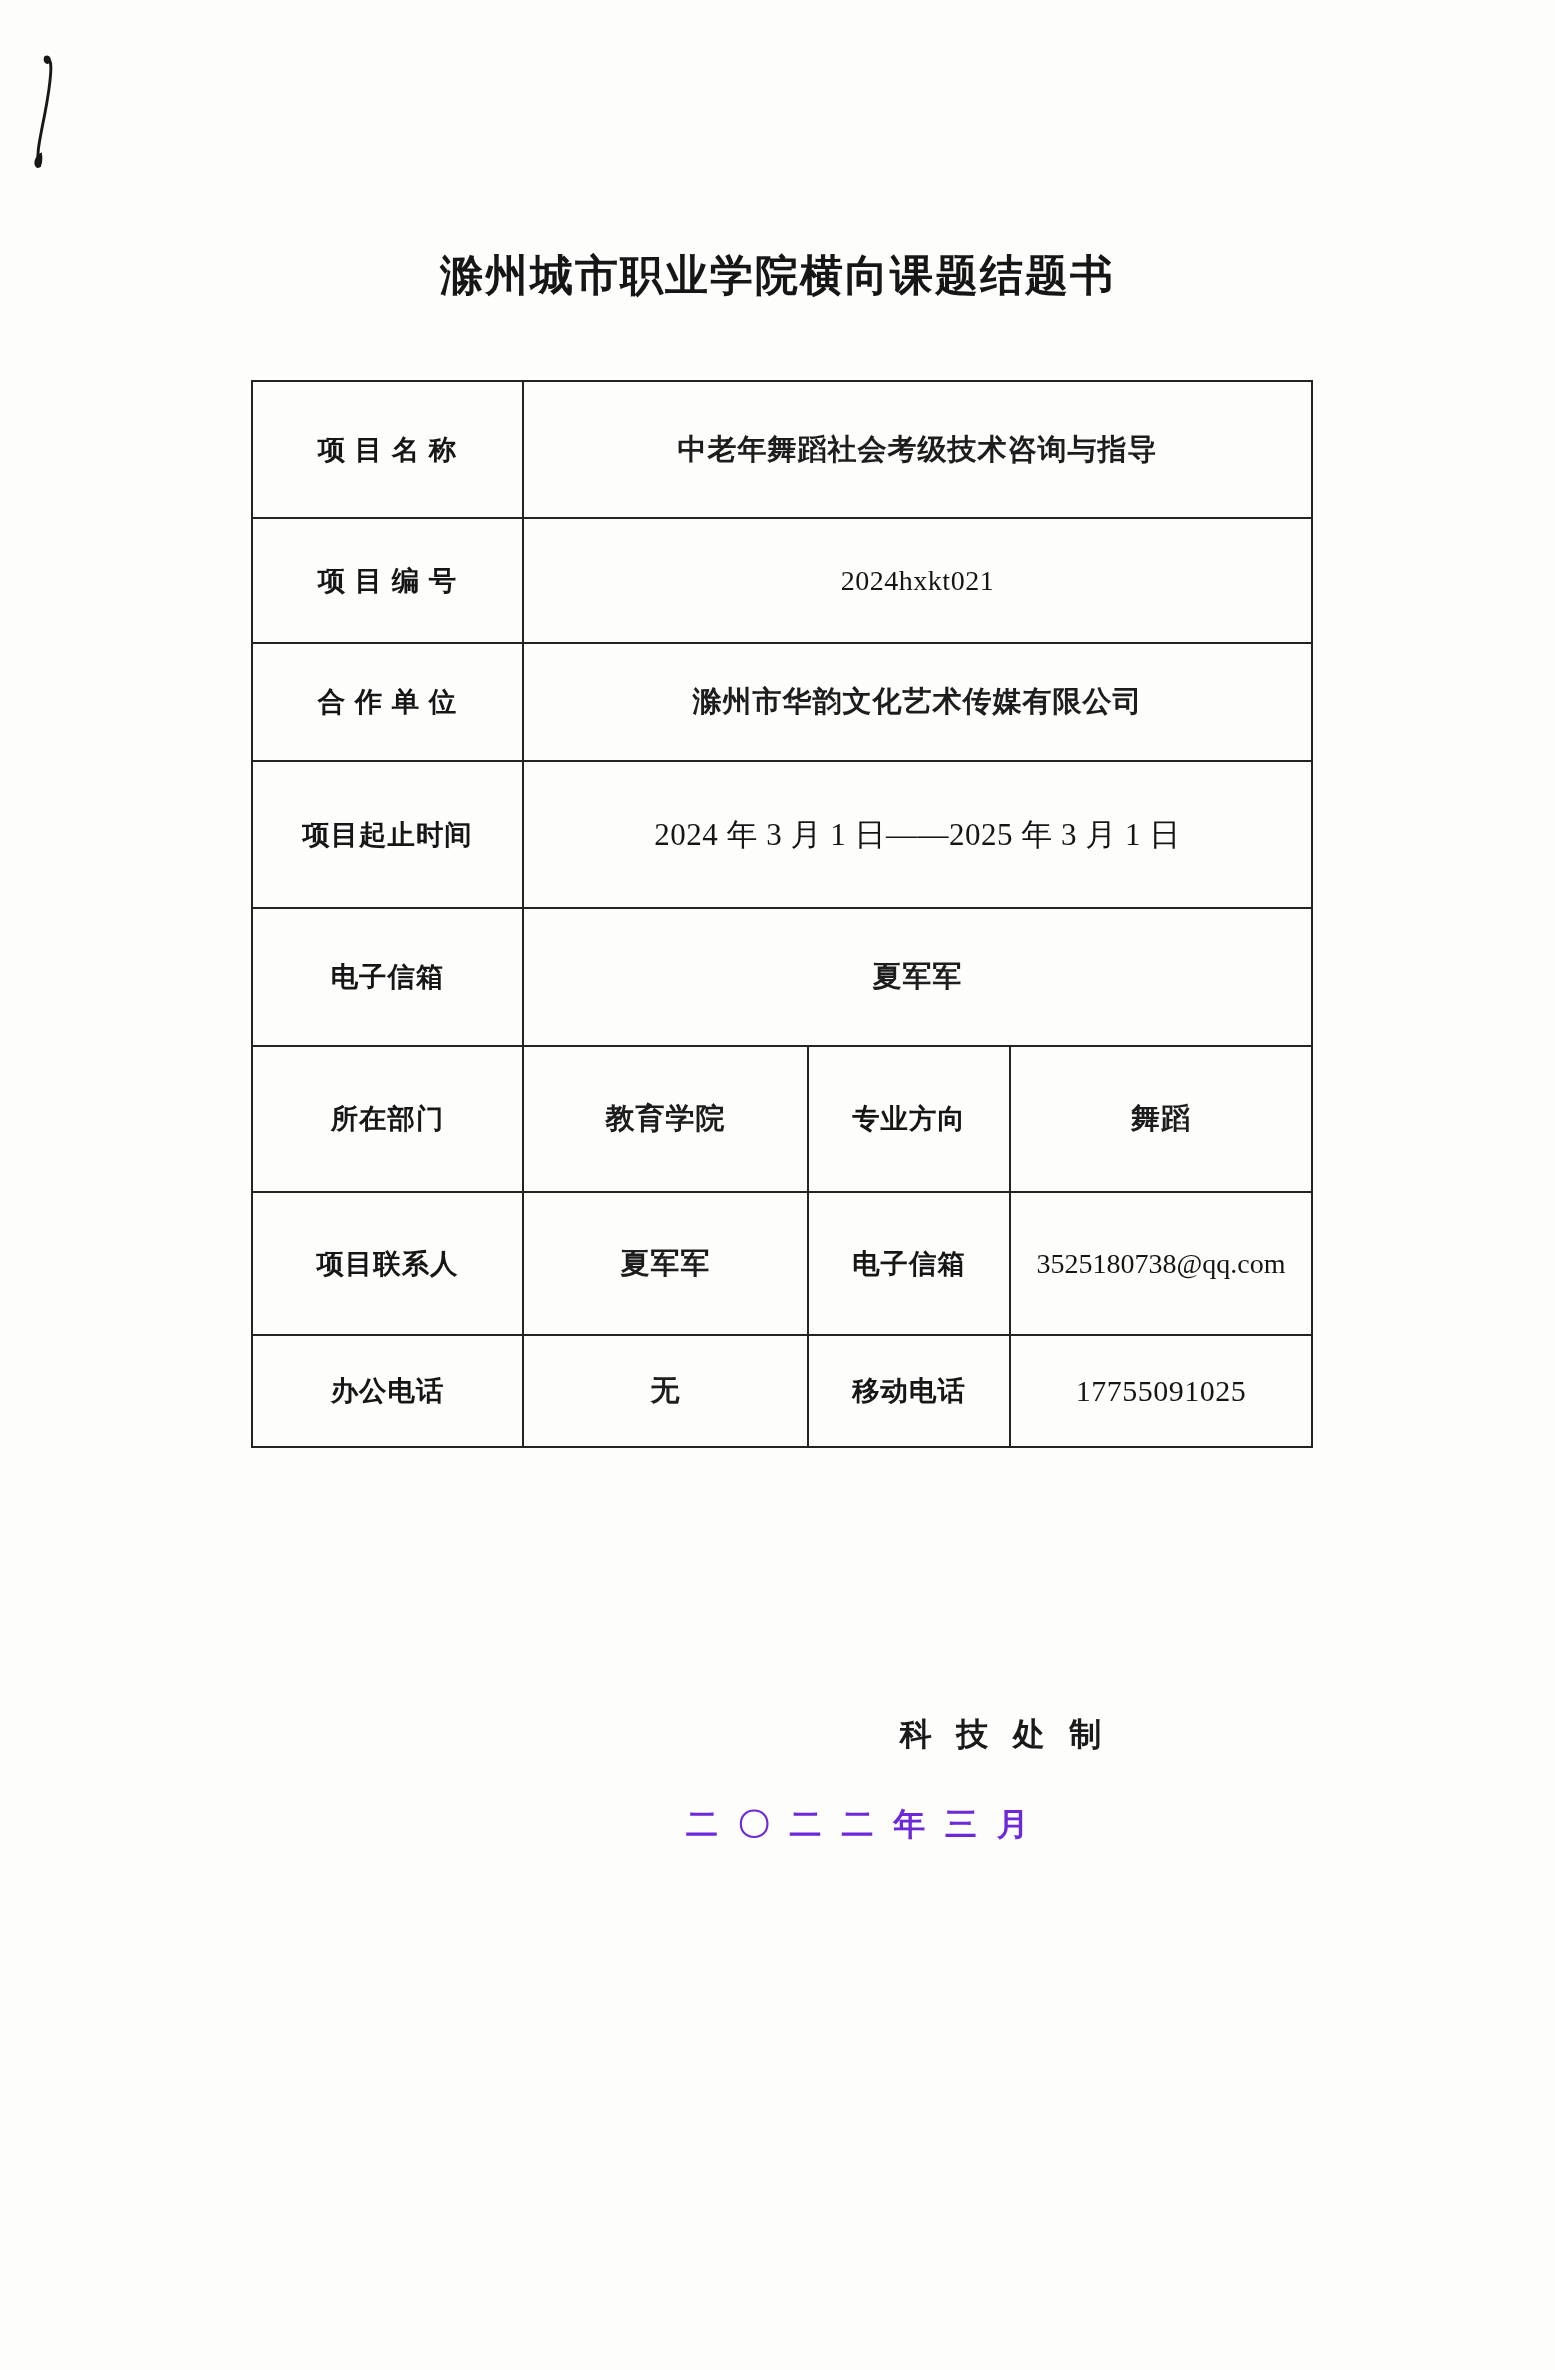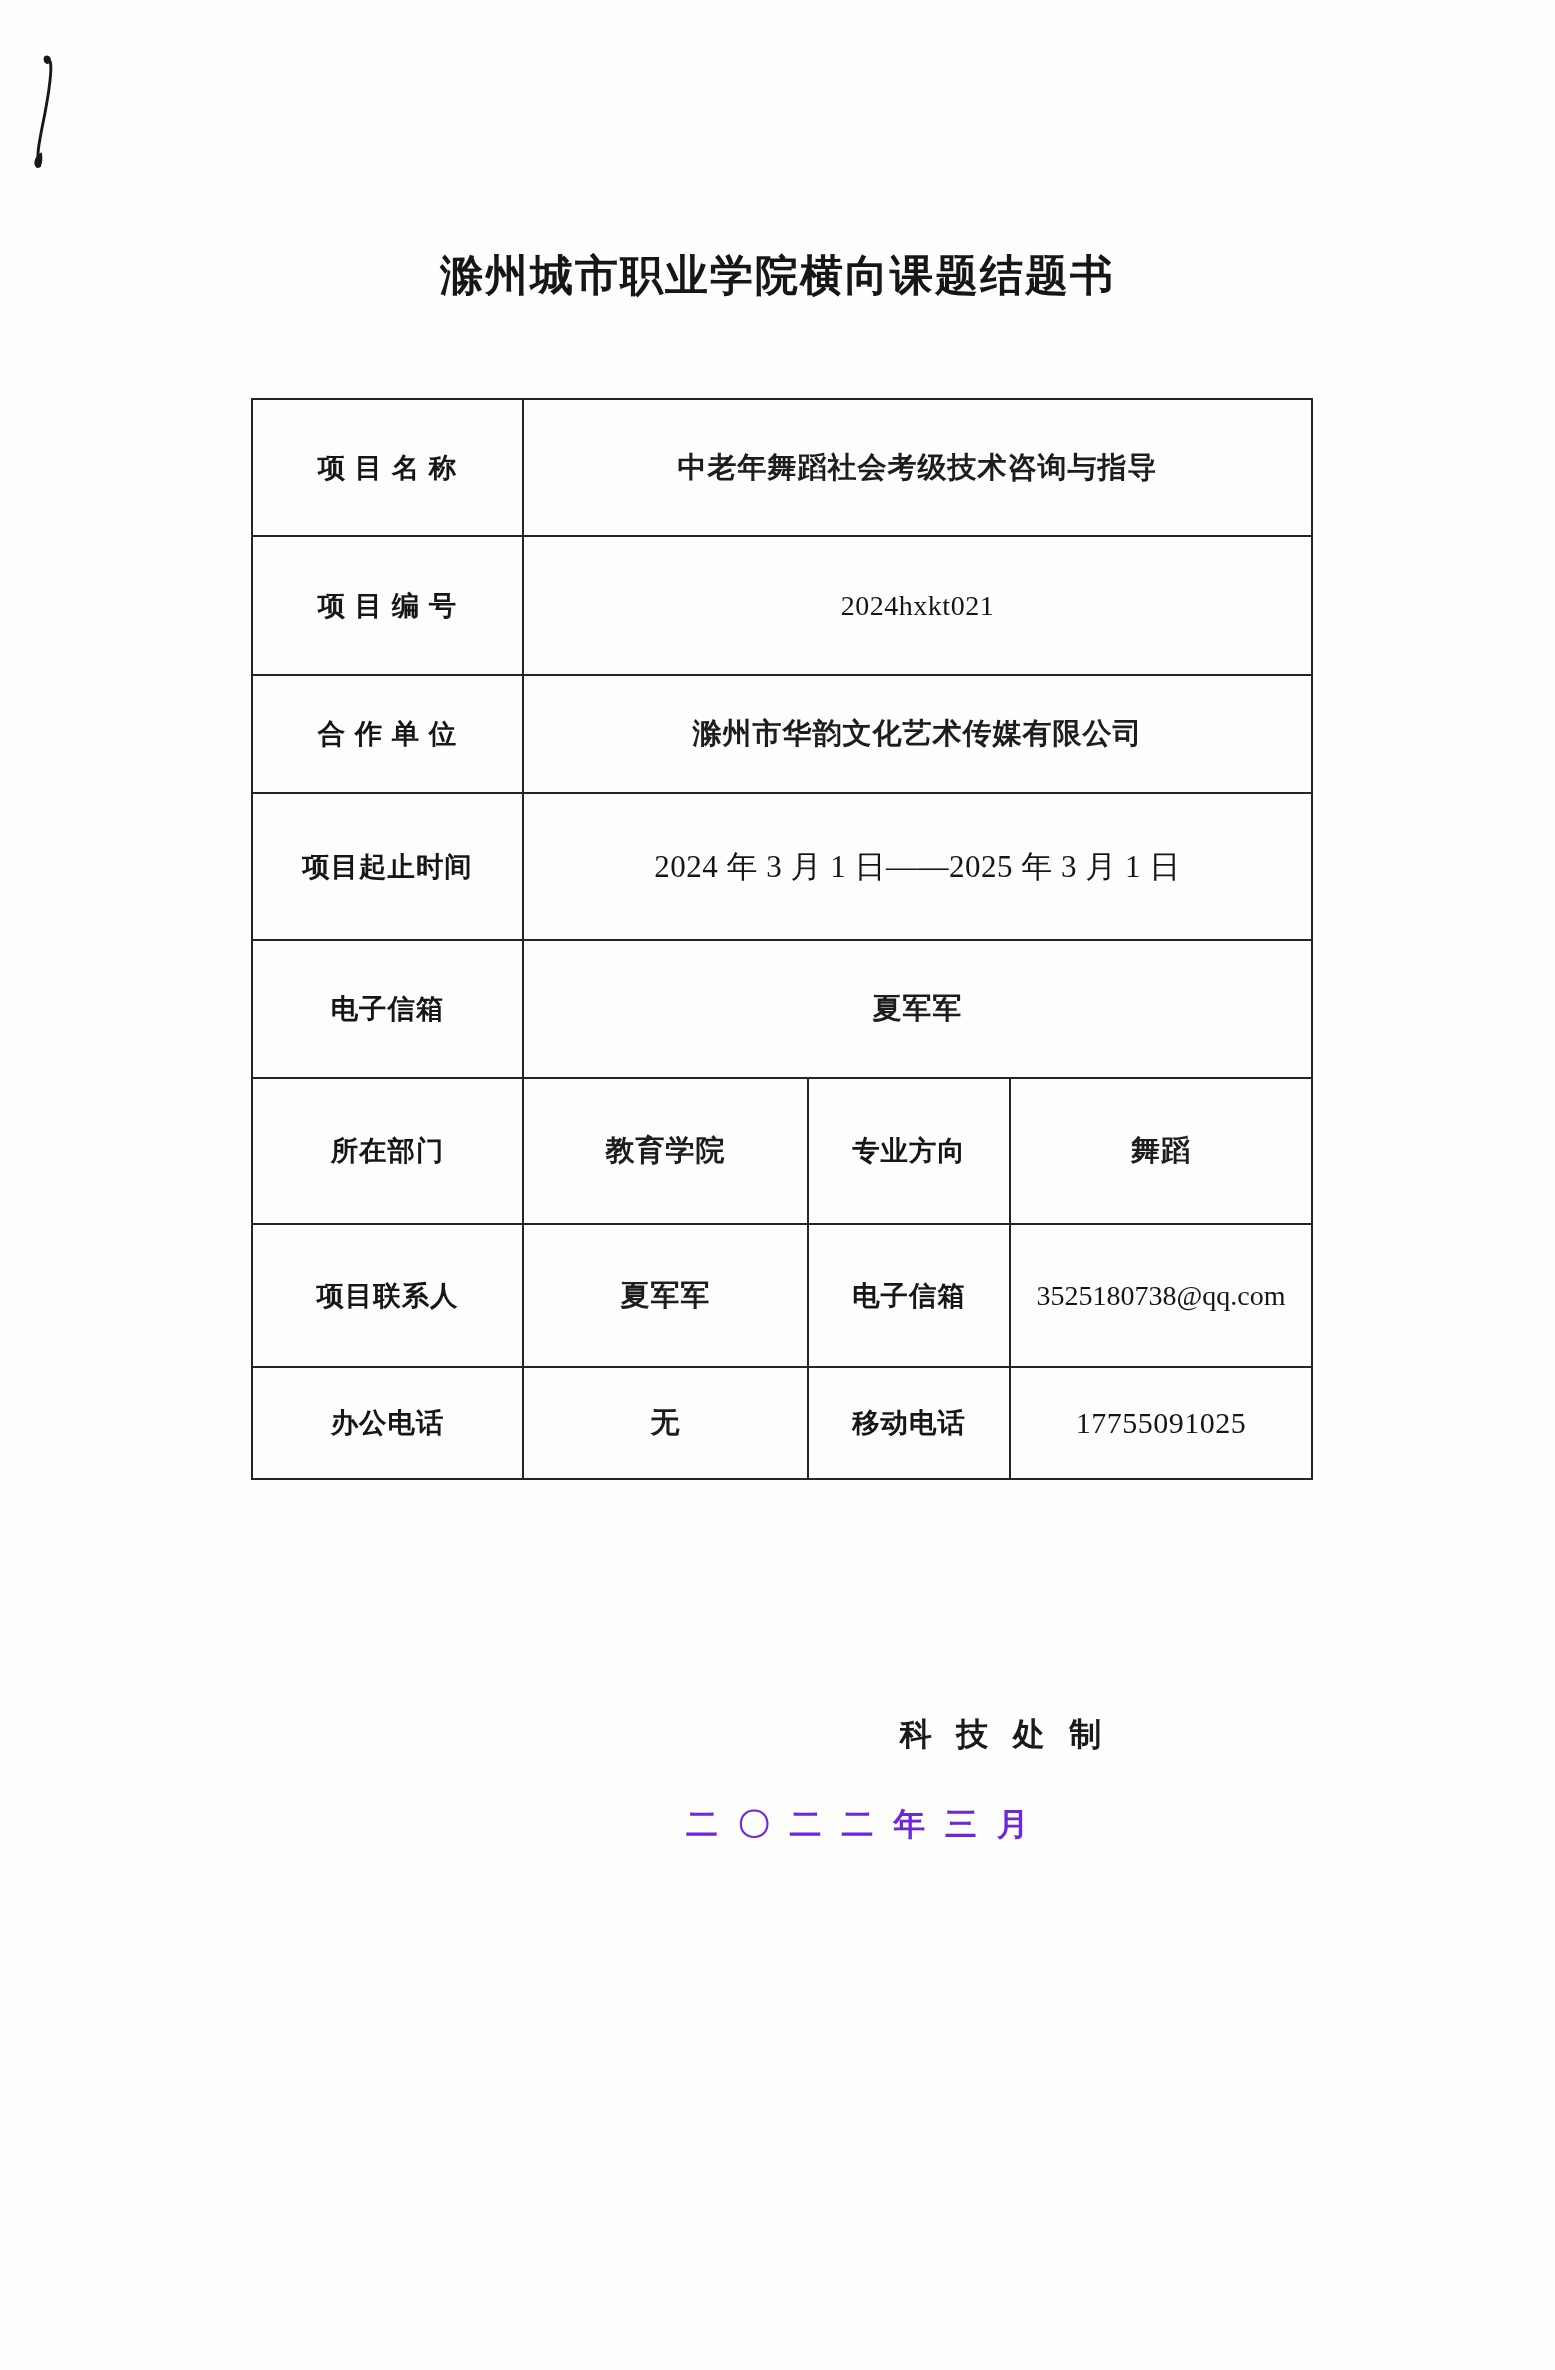--- a/index.html
+++ b/index.html
@@ -27,21 +27,21 @@
     text-align: center;
     font-size: 43px;
     font-weight: 700;
     letter-spacing: 2px;
     color: #161616;
     font-family: Liberation Serif, serif;
   }
   table.form-table {
     position: absolute;
     left: 251px;
-    top: 398px;
+    top: 380px;
     width: 1060px;
     border-collapse: collapse;
     table-layout: fixed;
     padding-left: 29px;
   }
   table.form-table td {
     border: 2px solid #242424;
     text-align: center;
     vertical-align: middle;
     padding: 0 5.9px;
@@ -108,21 +108,21 @@
       <col style="width:271px">
       <col style="width:285px">
       <col style="width:202px">
       <col style="width:302px">
     </colgroup>
     <tbody>
       <tr style="height:137px;">
         <td class="lbl">项 目 名 称</td>
         <td class="val-cjk" colspan="3">中老年舞蹈社会考级技术咨询与指导</td>
       </tr>
-      <tr style="height:139px;">
+      <tr style="height:125px;">
         <td class="lbl">项 目 编 号</td>
         <td class="val-serif" colspan="3" style="font-size:28px;">2024hxkt021</td>
       </tr>
       <tr style="height:118px;margin-top:39px;">
         <td class="lbl">合 作 单 位</td>
         <td class="val-cjk" colspan="3">滁州市华韵文化艺术传媒有限公司</td>
       </tr>
       <tr style="height:147px;">
         <td class="lbl">项目起止时间</td>
         <td class="val-serif" colspan="3" style="font-size:31px;">2024 年 3 月 1 日——2025 年 3 月 1 日</td>

